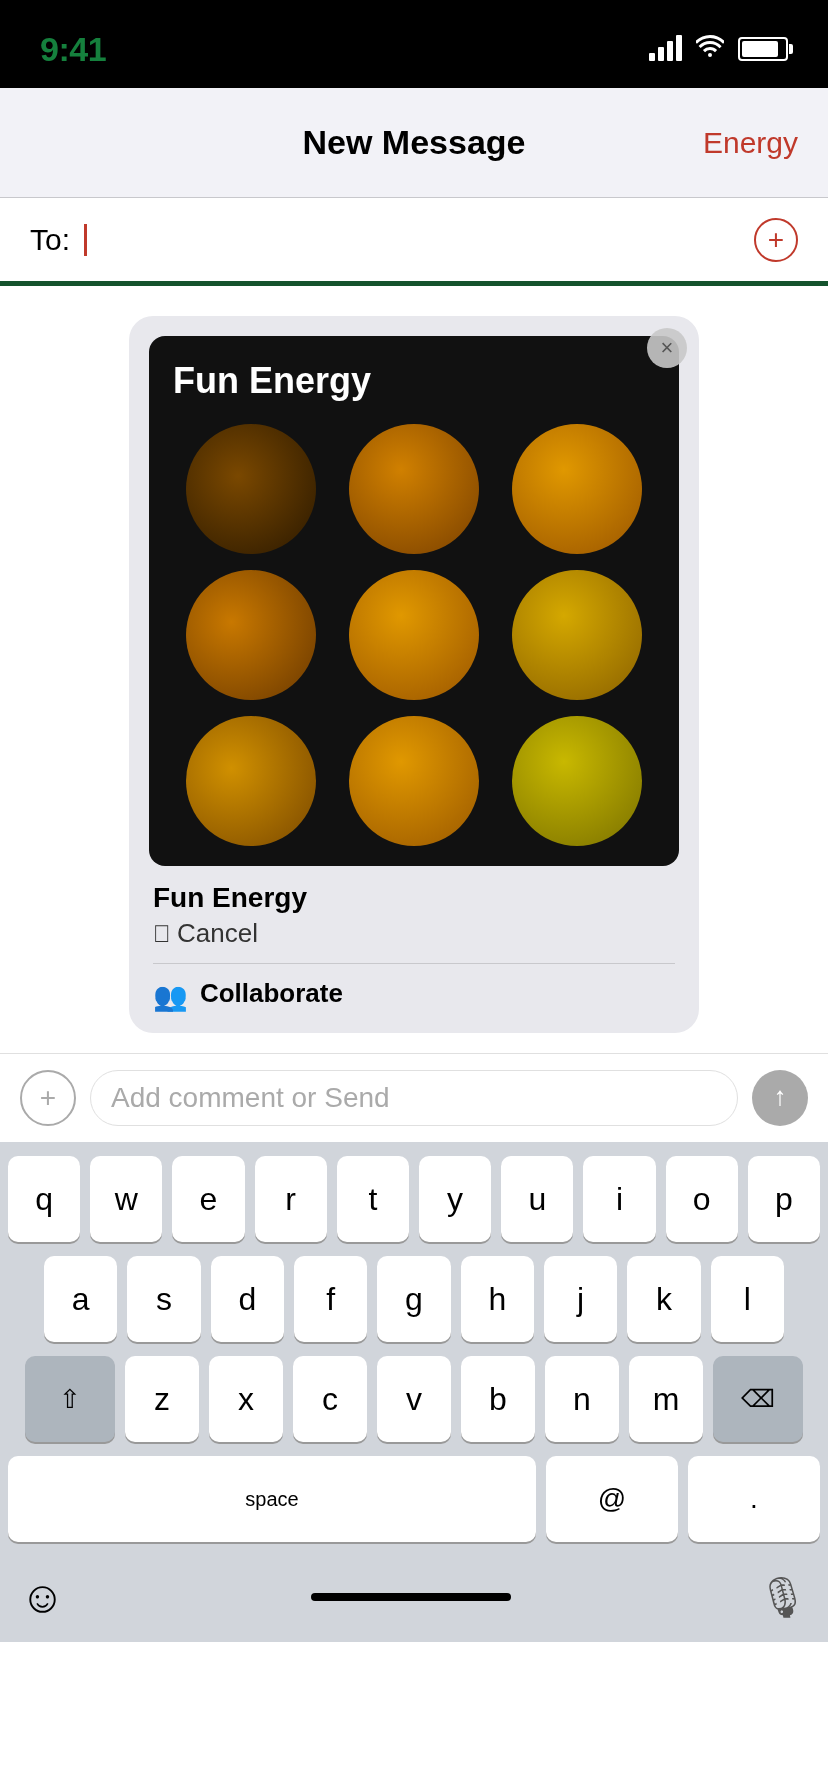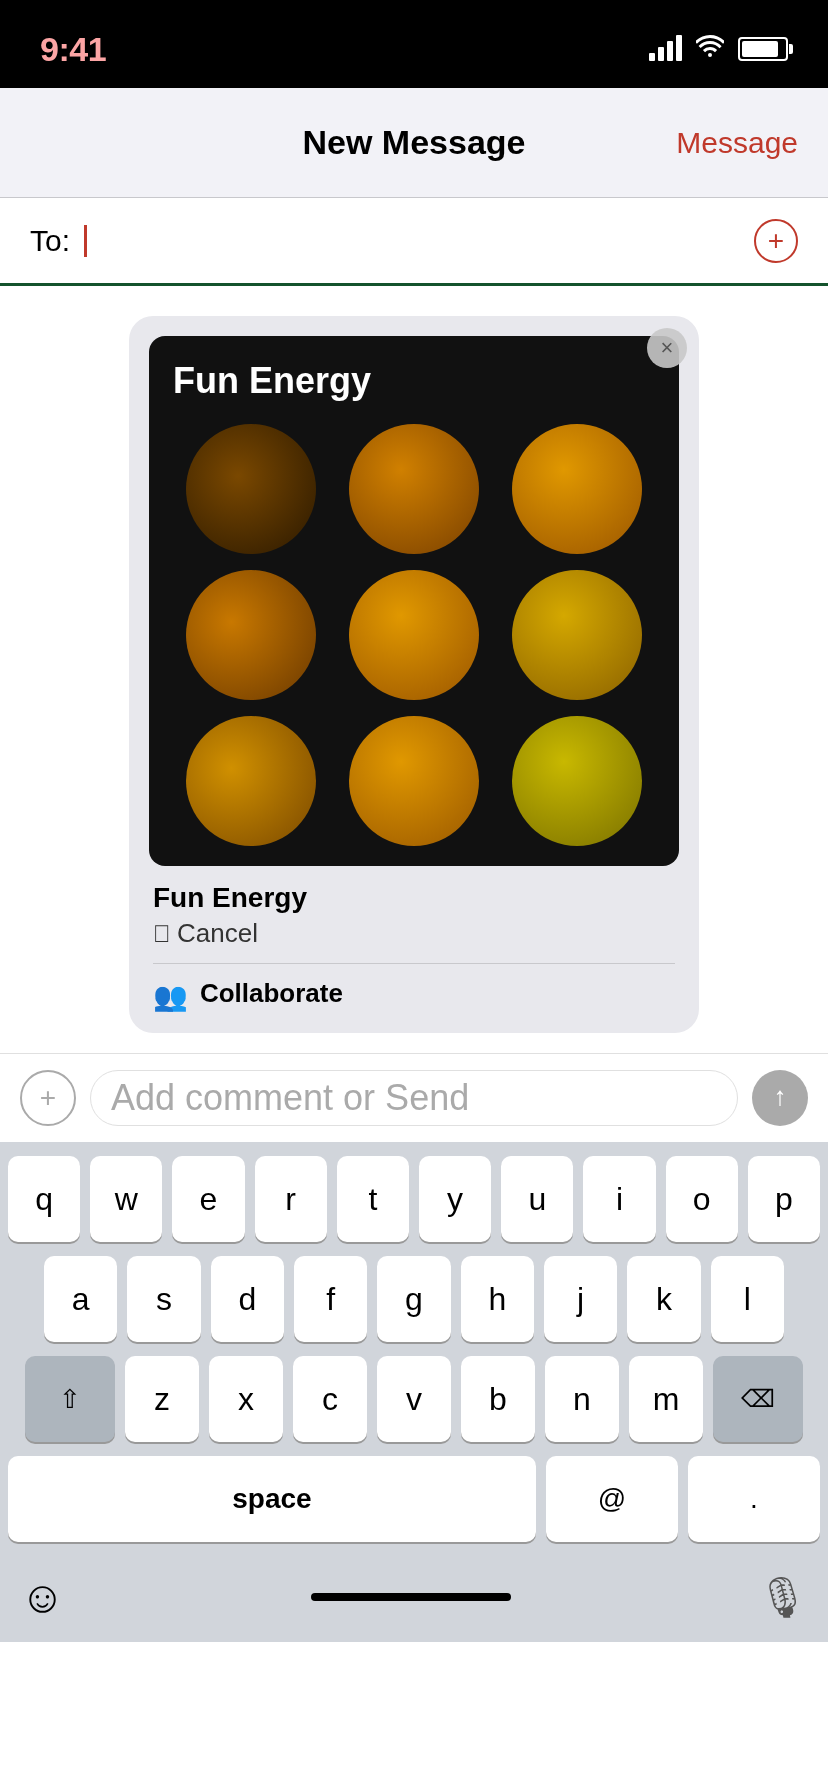--- a/index.html
+++ b/index.html
@@ -16,21 +16,21 @@
     .status-bar {
       background: #000;
       height: 88px;
       display: flex;
       align-items: center;
       justify-content: space-between;
       padding: 0 40px;
       padding-top: 10px;
     }
     .status-time {
-      color: #fca5a5;
+      color: #15803d;
       font-size: 34px;
       font-weight: 600;
       letter-spacing: -0.5px;
     }
     .status-icons {
       display: flex;
       align-items: center;
       gap: 14px;
     }
     .signal-bars {
@@ -96,21 +96,21 @@
       position: absolute;
       right: 30px;
       font-size: 30px;
       color: #c0392b;
       font-weight: 400;
     }
 
     
     .to-field {
       background: #fff;
-      border-bottom: 3px solid #14532d;
+      border-bottom: 5px solid #14532d;
       height: 88px;
       display: flex;
       align-items: center;
       padding: 0 30px;
     }
     .to-label {
       font-size: 30px;
       color: #000;
       margin-right: 10px;
     }
@@ -333,22 +333,21 @@
       flex: 1;
       max-width: 74px;
     }
     .kb-key.special {
       background: #adb5bd;
       color: #000;
     }
     .kb-key.space-key {
       flex: 4;
       max-width: none;
-      font-size: 28px;
-      font-weight: bold;
+      font-size: 20px;
     }
     .kb-key.wide-key {
       flex: 2;
       max-width: none;
       font-size: 28px;
     }
     .kb-key.num-key {
       flex: 1.5;
       max-width: none;
       font-size: 28px;
@@ -407,21 +406,21 @@
       </svg>
     </span>
     <div class="battery-icon">
       <div class="battery-fill"></div>
     </div>
   </div>
 </div>
 
 <div class="nav-header">
   <span class="nav-title">New Message</span>
-  <span class="nav-cancel">Message</span>
+  <span class="nav-cancel">Energy</span>
 </div>
 
 <div class="to-field">
   <span class="to-label">To:</span>
   <div class="to-cursor"></div>
   <div class="to-add-button">+</div>
 </div>
 
 <div class="message-area">
   <div class="music-card">
@@ -479,21 +478,21 @@
           <div class="collab-title">Collaborate</div>
         </div>
       </div>
     </div>
   </div>
 </div>
 
 <div class="input-bar">
   <div class="add-btn">+</div>
   <div class="comment-input">
-    <span style="color:#aaa; font-size:36px;">Add comment or Send</span>
+    <span style="color:#aaa; font-size:28px;">Add comment or Send</span>
   </div>
   <div class="send-btn">
     <span class="send-arrow">↑</span>
   </div>
 </div>
 
 <div class="keyboard">
 
   <div class="kb-row">
     <div class="kb-key">q</div>

